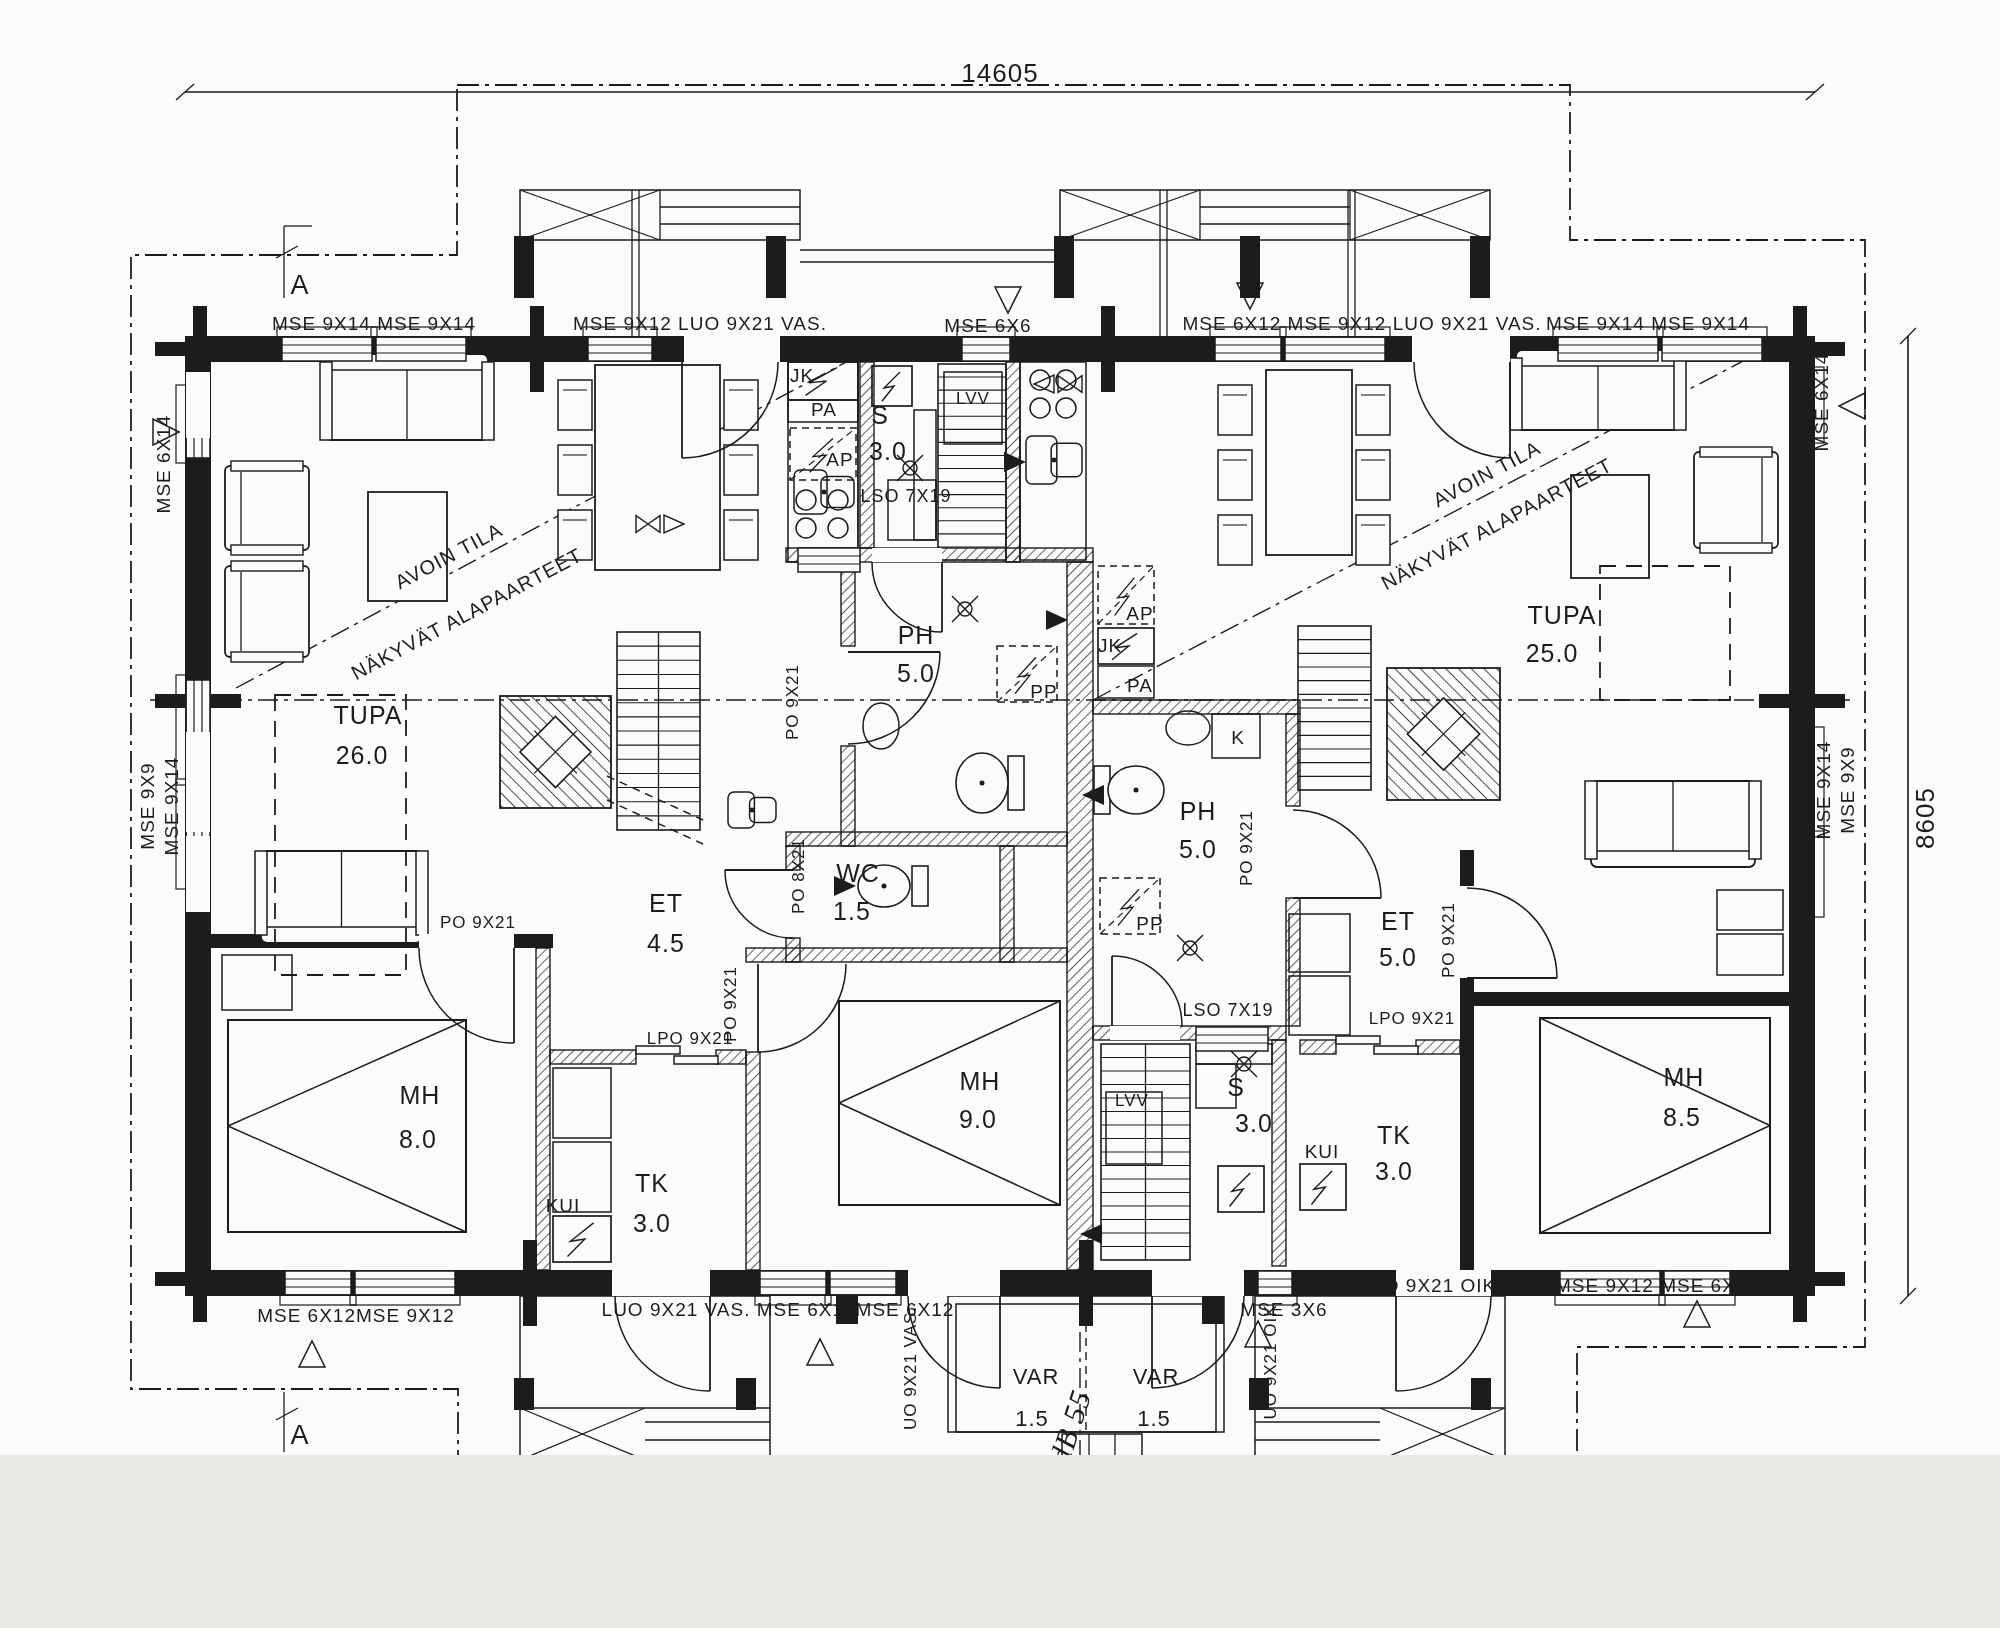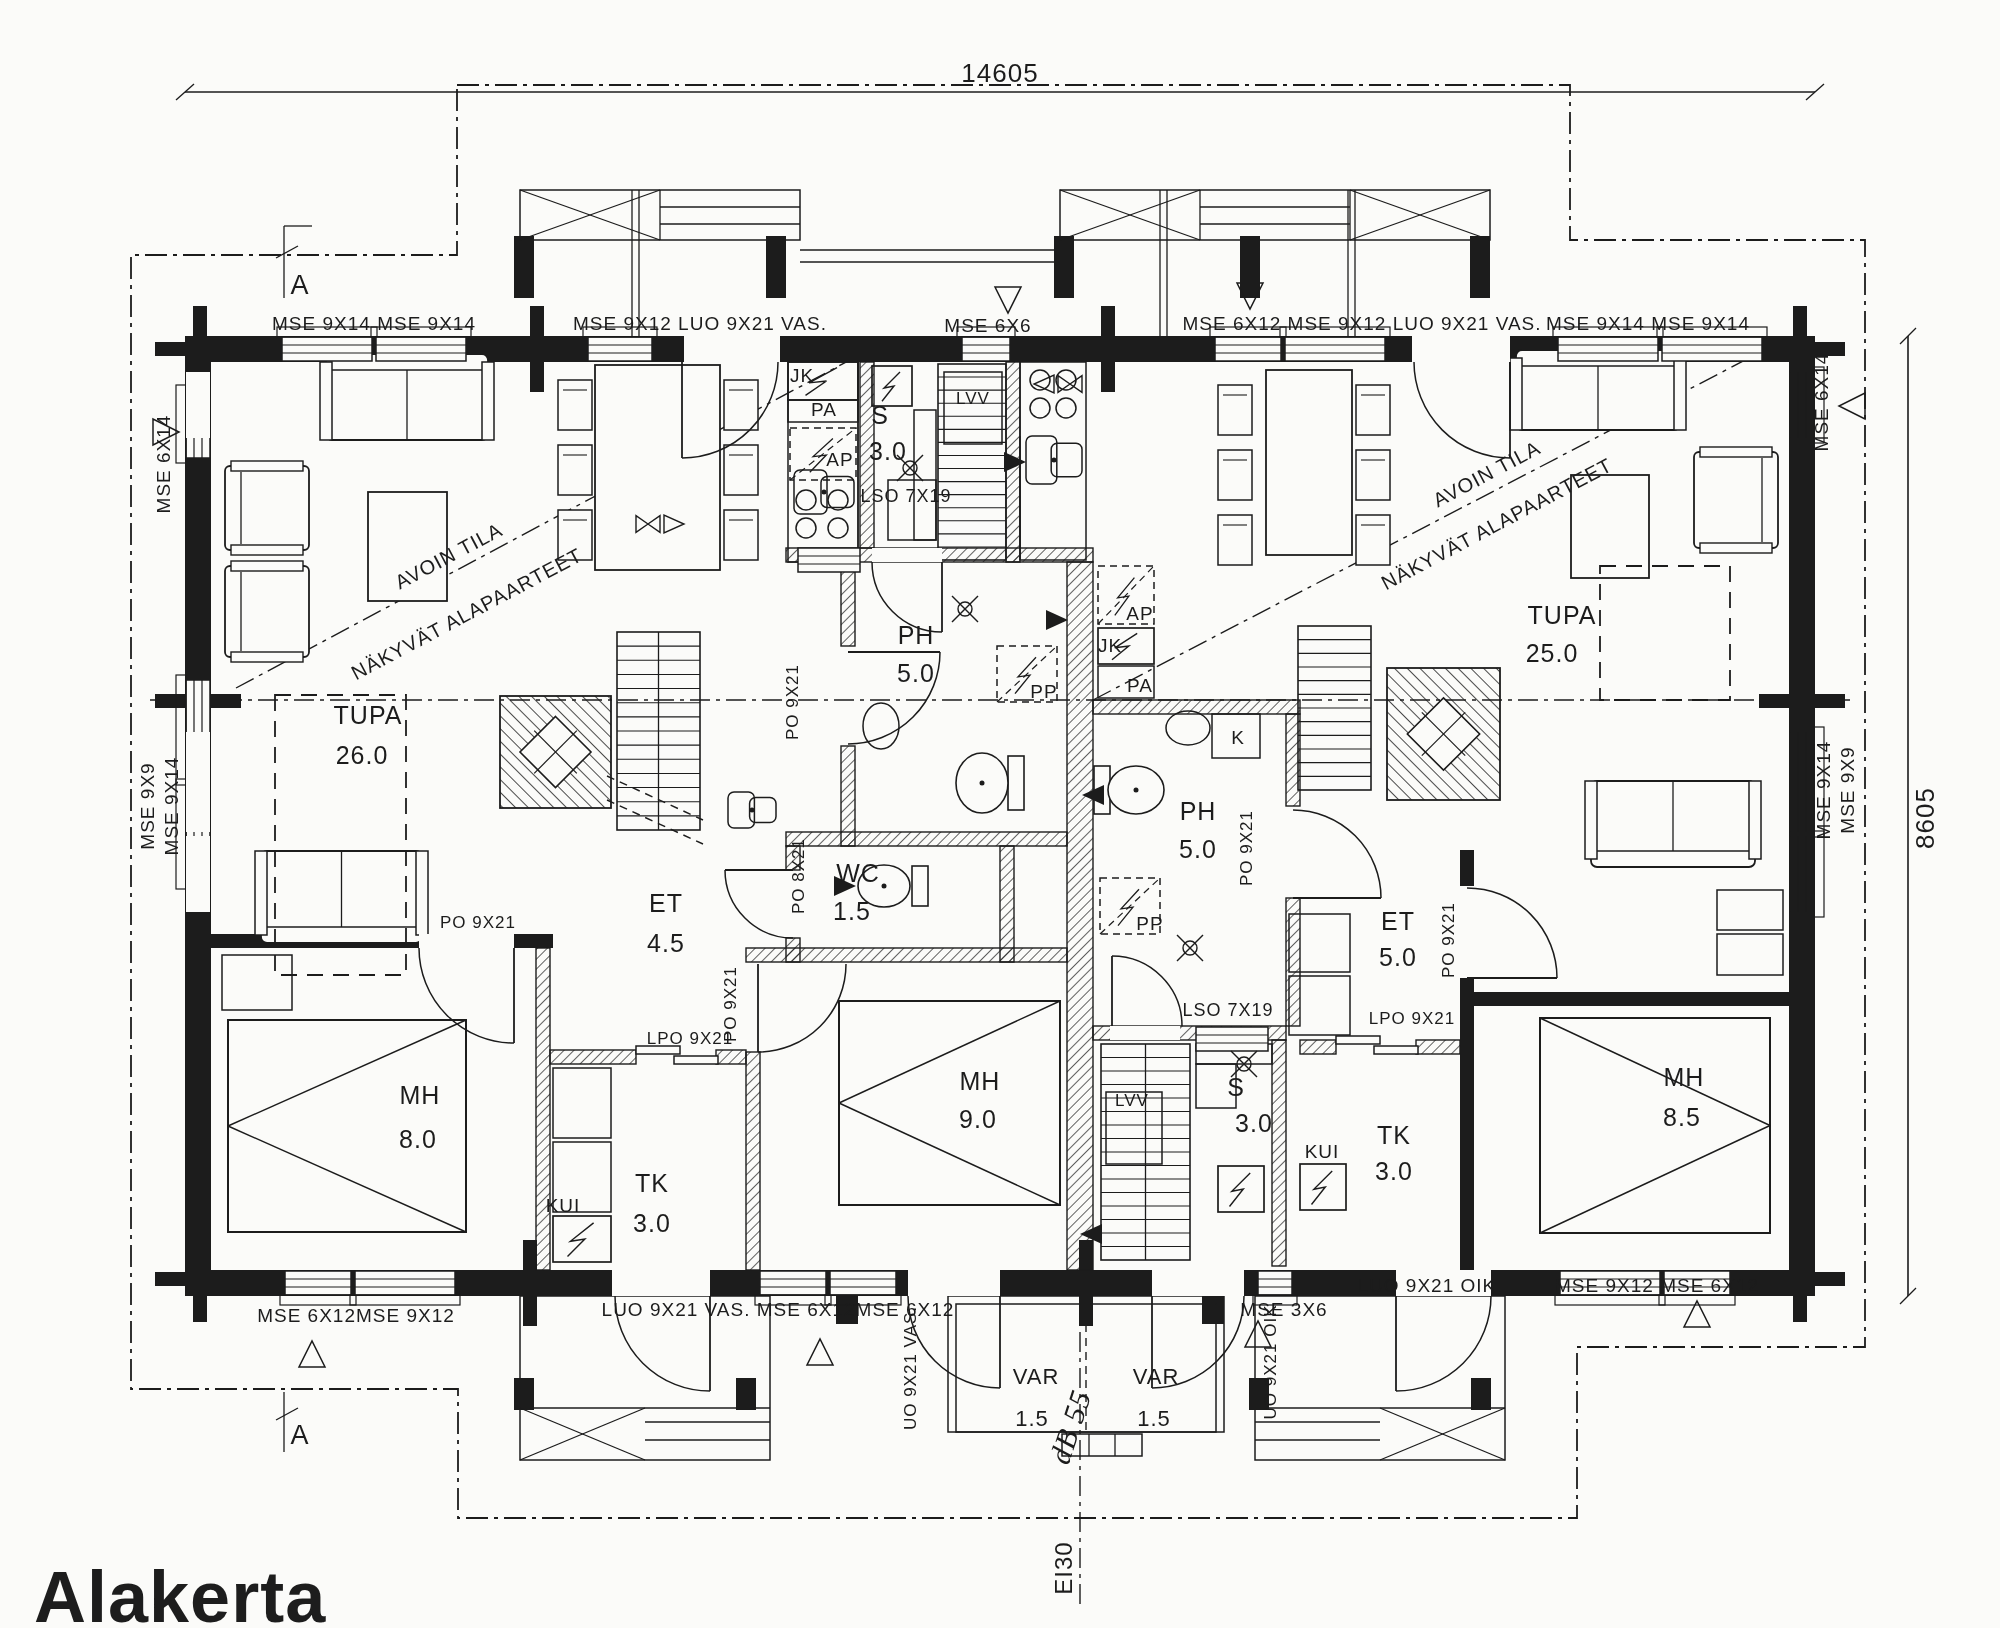--- a/index.html
+++ b/index.html
@@ -1,16 +1,16 @@
 <!DOCTYPE html>
 <html><head>
 <meta charset="utf-8">
 <style>
   html,body{margin:0;padding:0;background:#e9e9e6;}
-  .sheet{position:relative;width:2000px;height:1628px;background:#fbfbf9;overflow:hidden;
+  .sheet{position:relative;width:2000px;height:1455px;background:#fbfbf9;overflow:hidden;
          font-family:"Liberation Sans",sans-serif;}
   svg{position:absolute;left:0;top:0;}
   .title{position:absolute;left:34px;top:1556px;font-size:72px;font-weight:700;
          color:#1d1d1d;letter-spacing:1px;font-family:"Liberation Sans",sans-serif;}
   text{fill:#1c1c1c;}
 </style>
 </head>
 <body>
 
 <div class="sheet">

